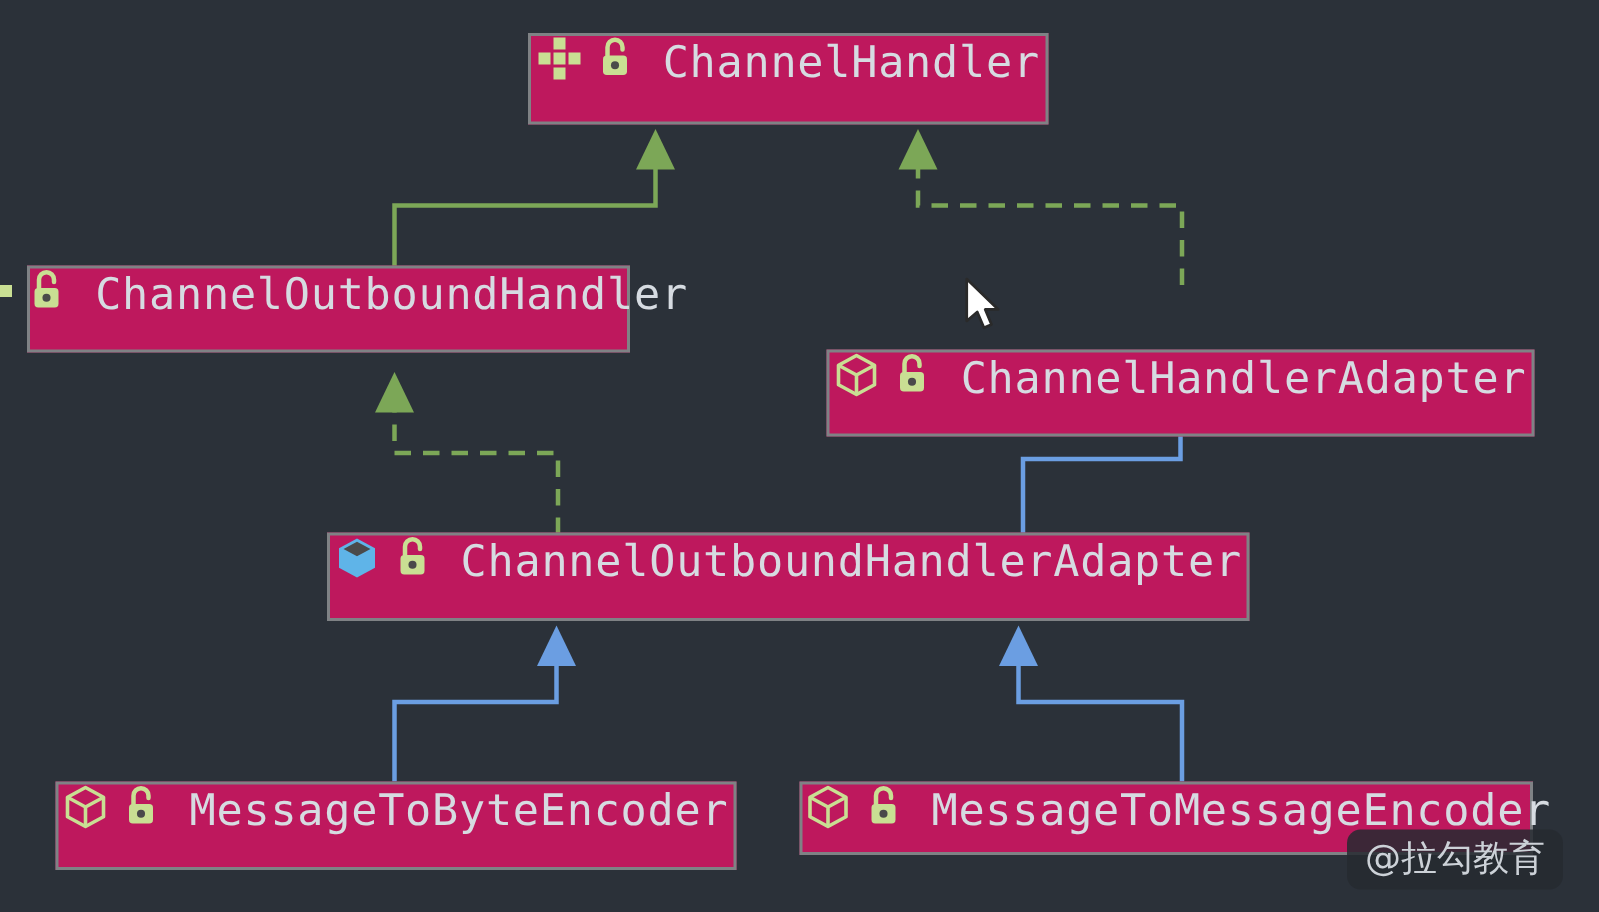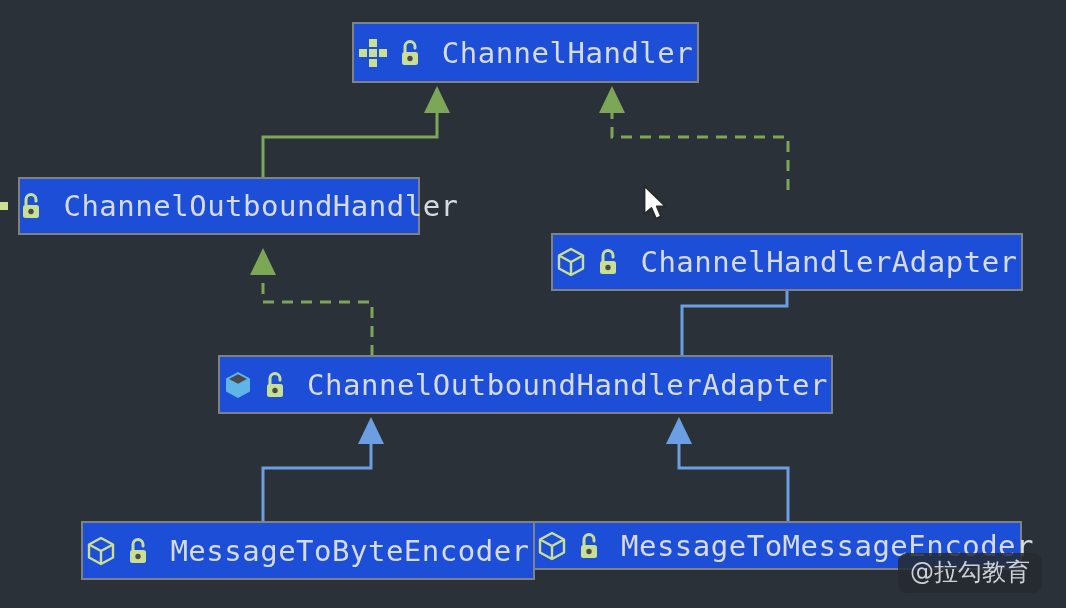--- a/index.html
+++ b/index.html
@@ -4,22 +4,22 @@
 <style>
   html,body{margin:0;padding:0;background:#20262c;}
   #canvas{
     position:relative;width:1066px;height:608px;overflow:hidden;
     background:#2b3139;
     font-family:"DejaVu Sans Mono","Liberation Mono",monospace;
   }
   #edges{position:absolute;left:0;top:0;width:1066px;height:608px;pointer-events:none;}
   .node{
     position:absolute;box-sizing:border-box;
-    background:#1d4ed8;border:2px solid #7f8285;
-    display:flex;align-items:center;justify-content:center;
+    background:#be185d;border:2px solid #7f8285;
+    display:flex;justify-content:center;
     color:#d6dbe1;font-size:29px;white-space:nowrap;
     cursor:default;
   }
   .node .type-icon{display:inline-flex;margin-right:12px;}
   .node .lock{display:inline-flex;margin-right:22px;}
   .node .label{letter-spacing:0.5px;}
   #watermark{
     position:absolute;right:24px;bottom:15px;
     background:rgba(38,42,48,0.85);border-radius:9px;
     padding:3px 12px 5px 12px;
@@ -118,21 +118,21 @@
     </span>
     <span class="lock">
       <svg width="20" height="28" viewBox="0 0 20 28">
         <path d="M5 13 V7.5 a5 5 0 0 1 10 0 V9" fill="none" stroke="#c9df93" stroke-width="3" stroke-linecap="round"></path>
         <rect x="2" y="13" width="16" height="13" rx="2.5" fill="#c9df93"></rect>
         <circle cx="10" cy="19.5" r="2.7" fill="#4a4a4a"></circle>
       </svg>
     </span>
       <span class="label">ChannelOutboundHandlerAdapter</span>
   </div>
-  <div class="node" style="left: 37px; top: 521px; width: 454px; height: 59px; margin-left: 44px;">
+  <div class="node" style="left: 37px; top: 521px; width: 454px; height: 59px;">
       <span class="type-icon">
       <svg width="30" height="30" viewBox="0 0 30 30">
         <g fill="none" stroke="#c9df93" stroke-width="2.4" stroke-linejoin="round">
           <path d="M15 2 L27 8.5 V21.5 L15 28 L3 21.5 V8.5 Z"></path>
           <path d="M3 8.5 L15 15 L27 8.5 M15 15 V28"></path>
         </g>
       </svg>
     </span>
     <span class="lock">
       <svg width="20" height="28" viewBox="0 0 20 28">

